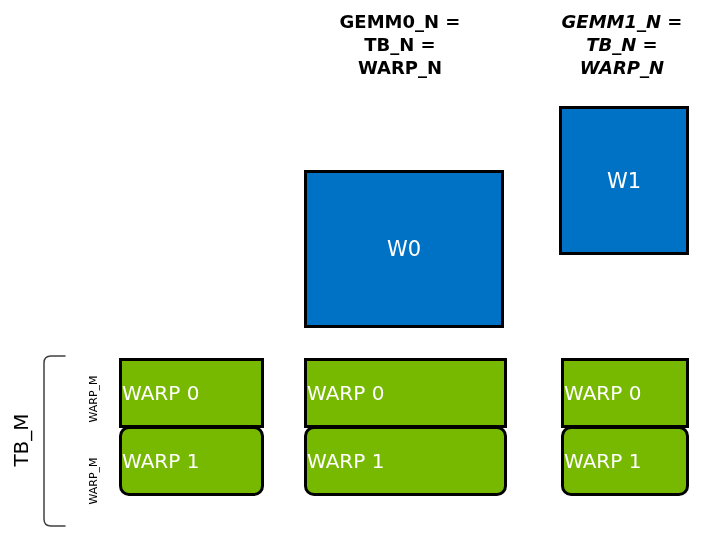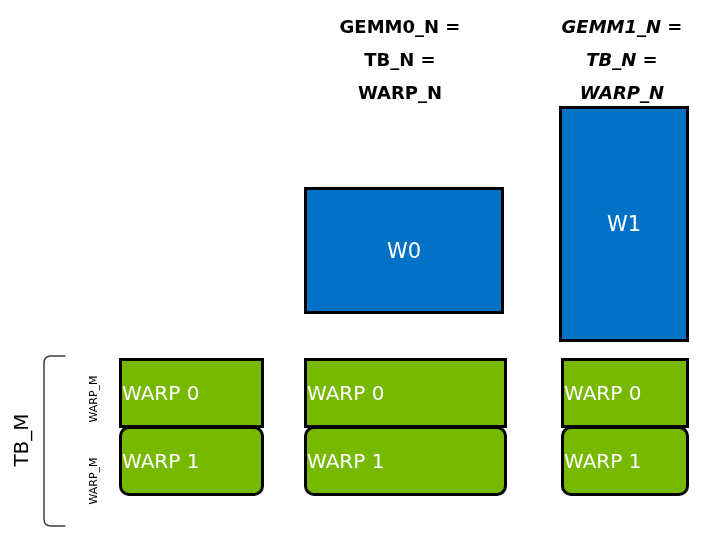--- a/index.html
+++ b/index.html
@@ -16,42 +16,42 @@
     font-family: "DejaVu Sans", "Liberation Sans", sans-serif;
   }
 
   
   .hdr {
     position: absolute;
     top: 10px;
     width: 176px;
     text-align: center;
     font-size: 18px;
-    line-height: 33px;
+    line-height: 23px;
     font-weight: 600;
     color: var(--label-text, #000000);
     white-space: pre-line;
   }
   .hdr-0 { left: 312px; }
   .hdr-1 { left: 534px; font-style: italic; }
 
   
   .tile {
     position: absolute;
     box-sizing: border-box;
     background: var(--tile-blue, #0072c6);
     border: 3px solid var(--border-black, #000000);
     display: flex;
     align-items: center;
     justify-content: center;
     color: var(--shape-text, #ffffff);
     font-size: 21px;
   }
-  .tile-w0 { left: 304px; top: 187px; width: 200px; height: 127px; }
-  .tile-w1 { left: 559px; top: 106px; width: 130px; height: 236px; }
+  .tile-w0 { left: 304px; top: 170px; width: 200px; height: 158px; }
+  .tile-w1 { left: 559px; top: 106px; width: 130px; height: 149px; }
 
   
   .grid {
     position: absolute;
   }
   .cell {
     box-sizing: border-box;
     height: 70px;
     background: var(--nvidia-green, #76b900);
     border: 3px solid var(--border-black, #000000);

